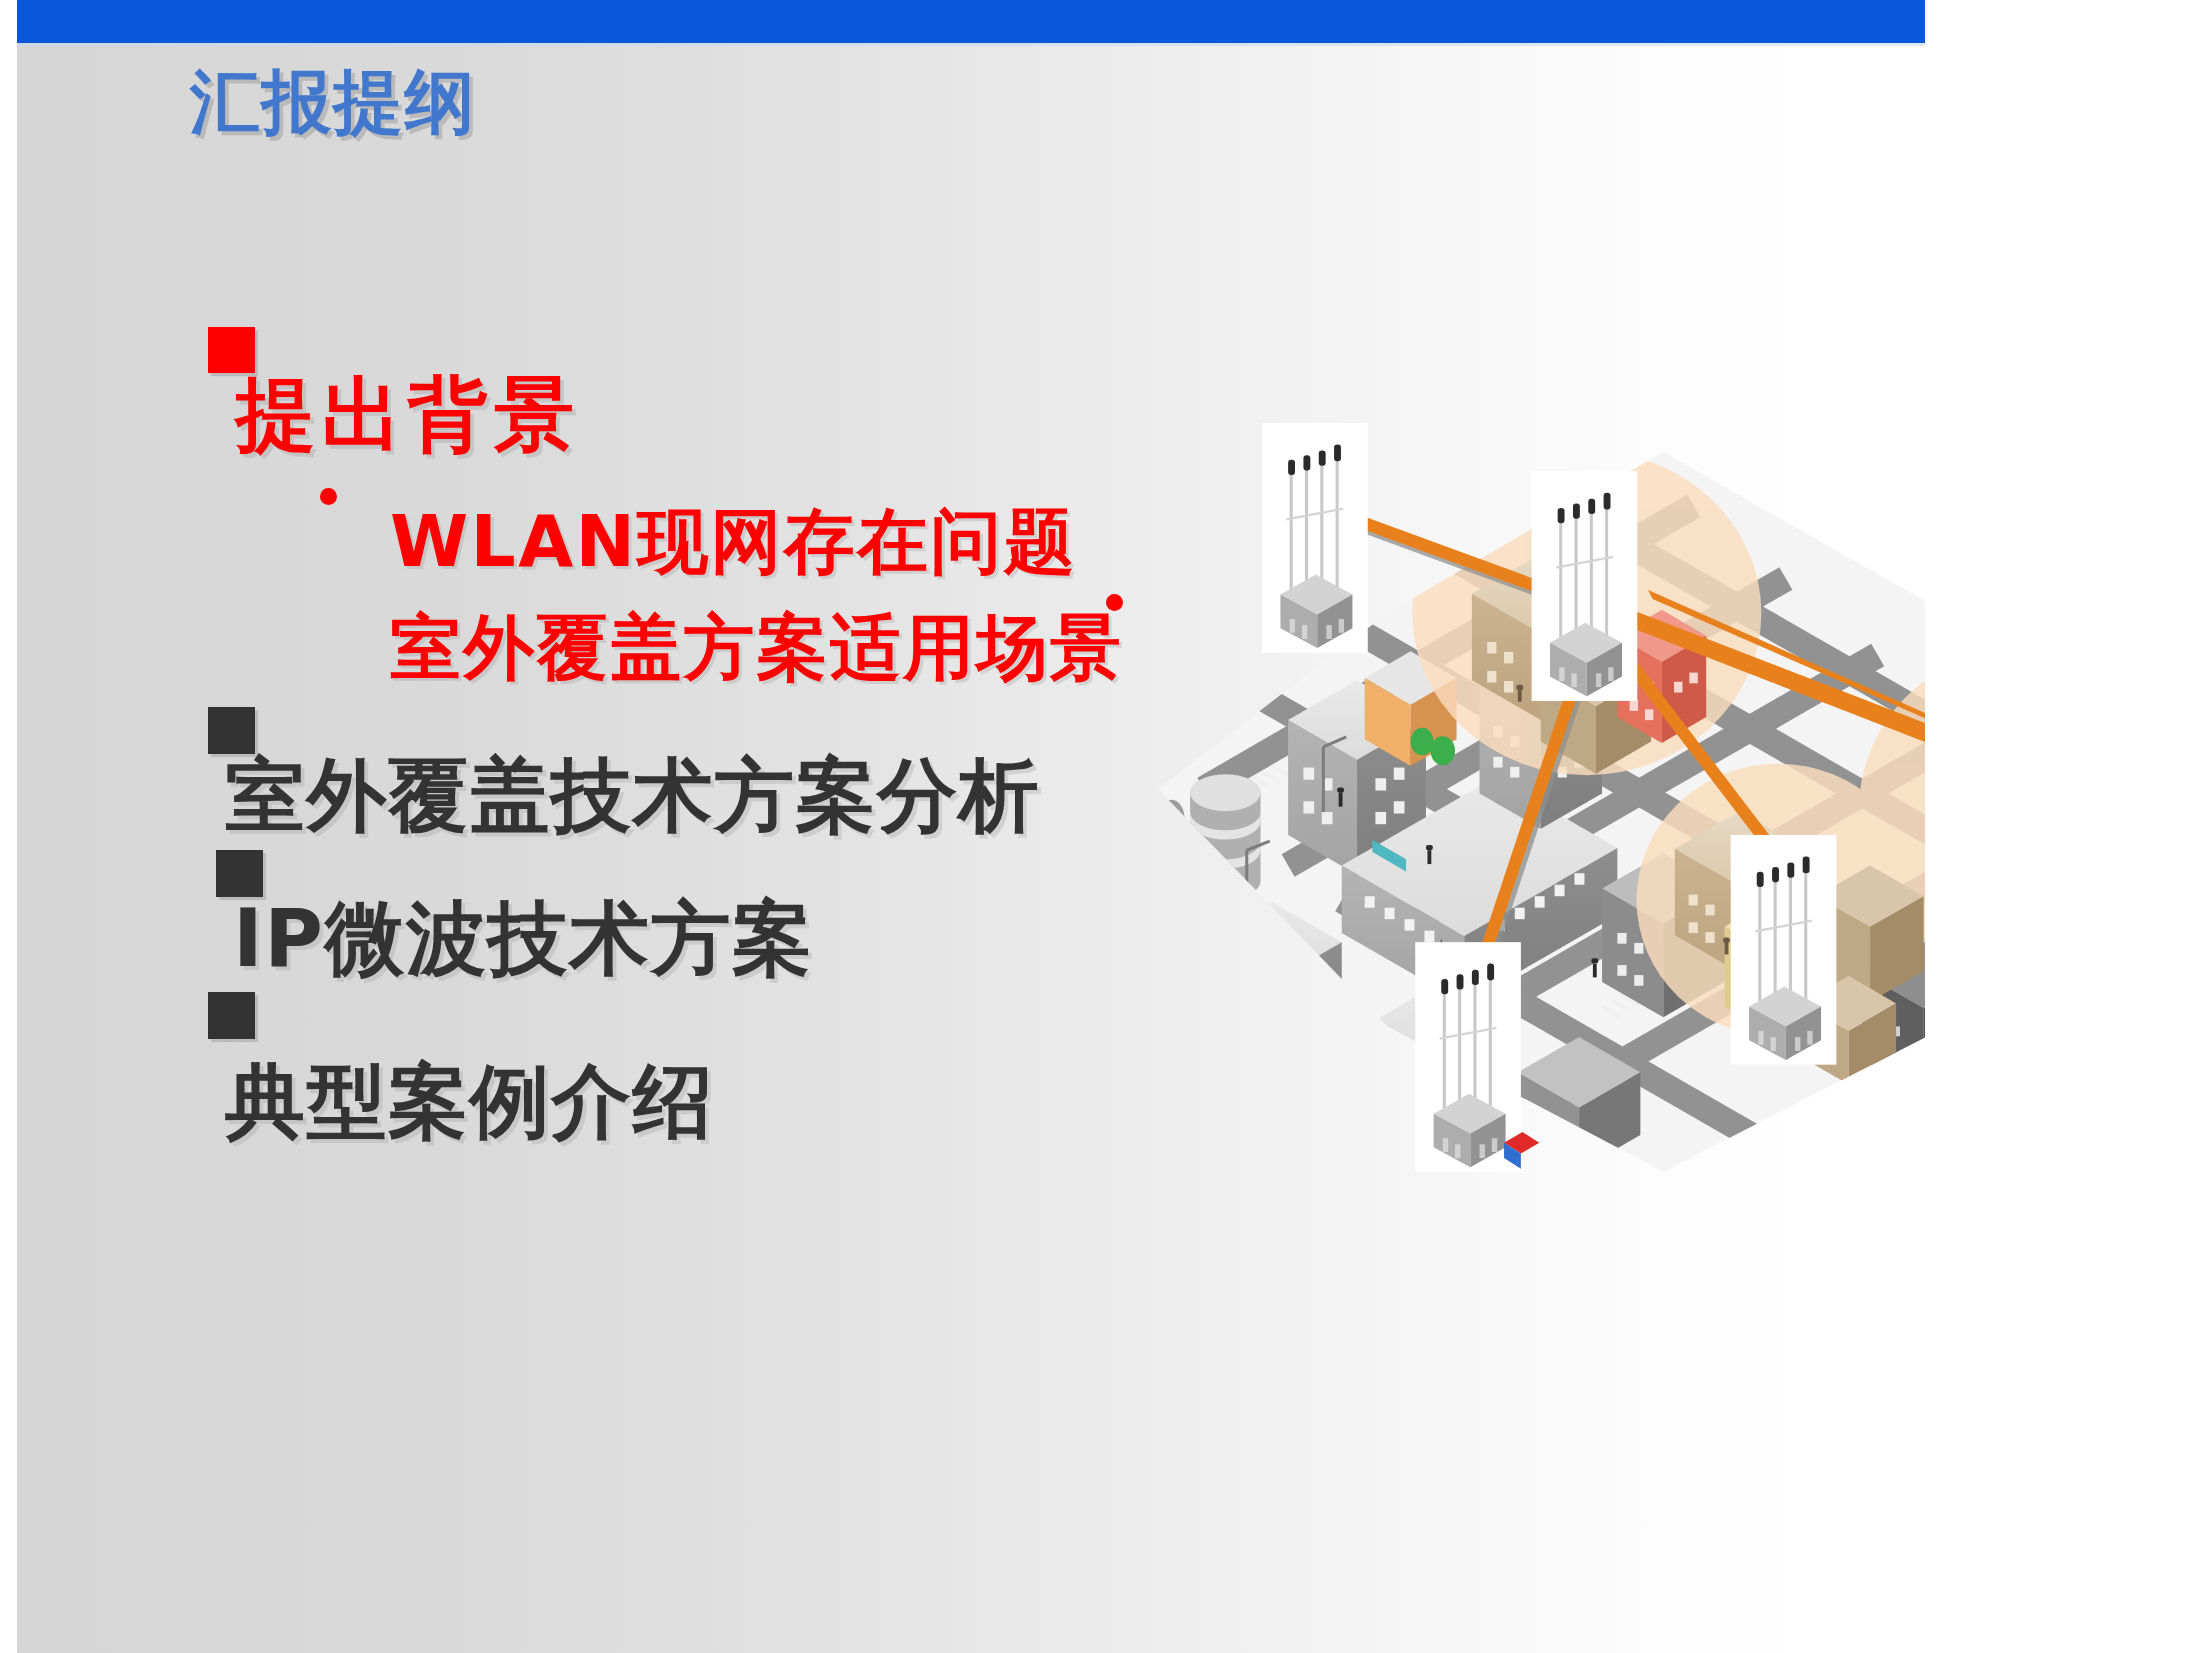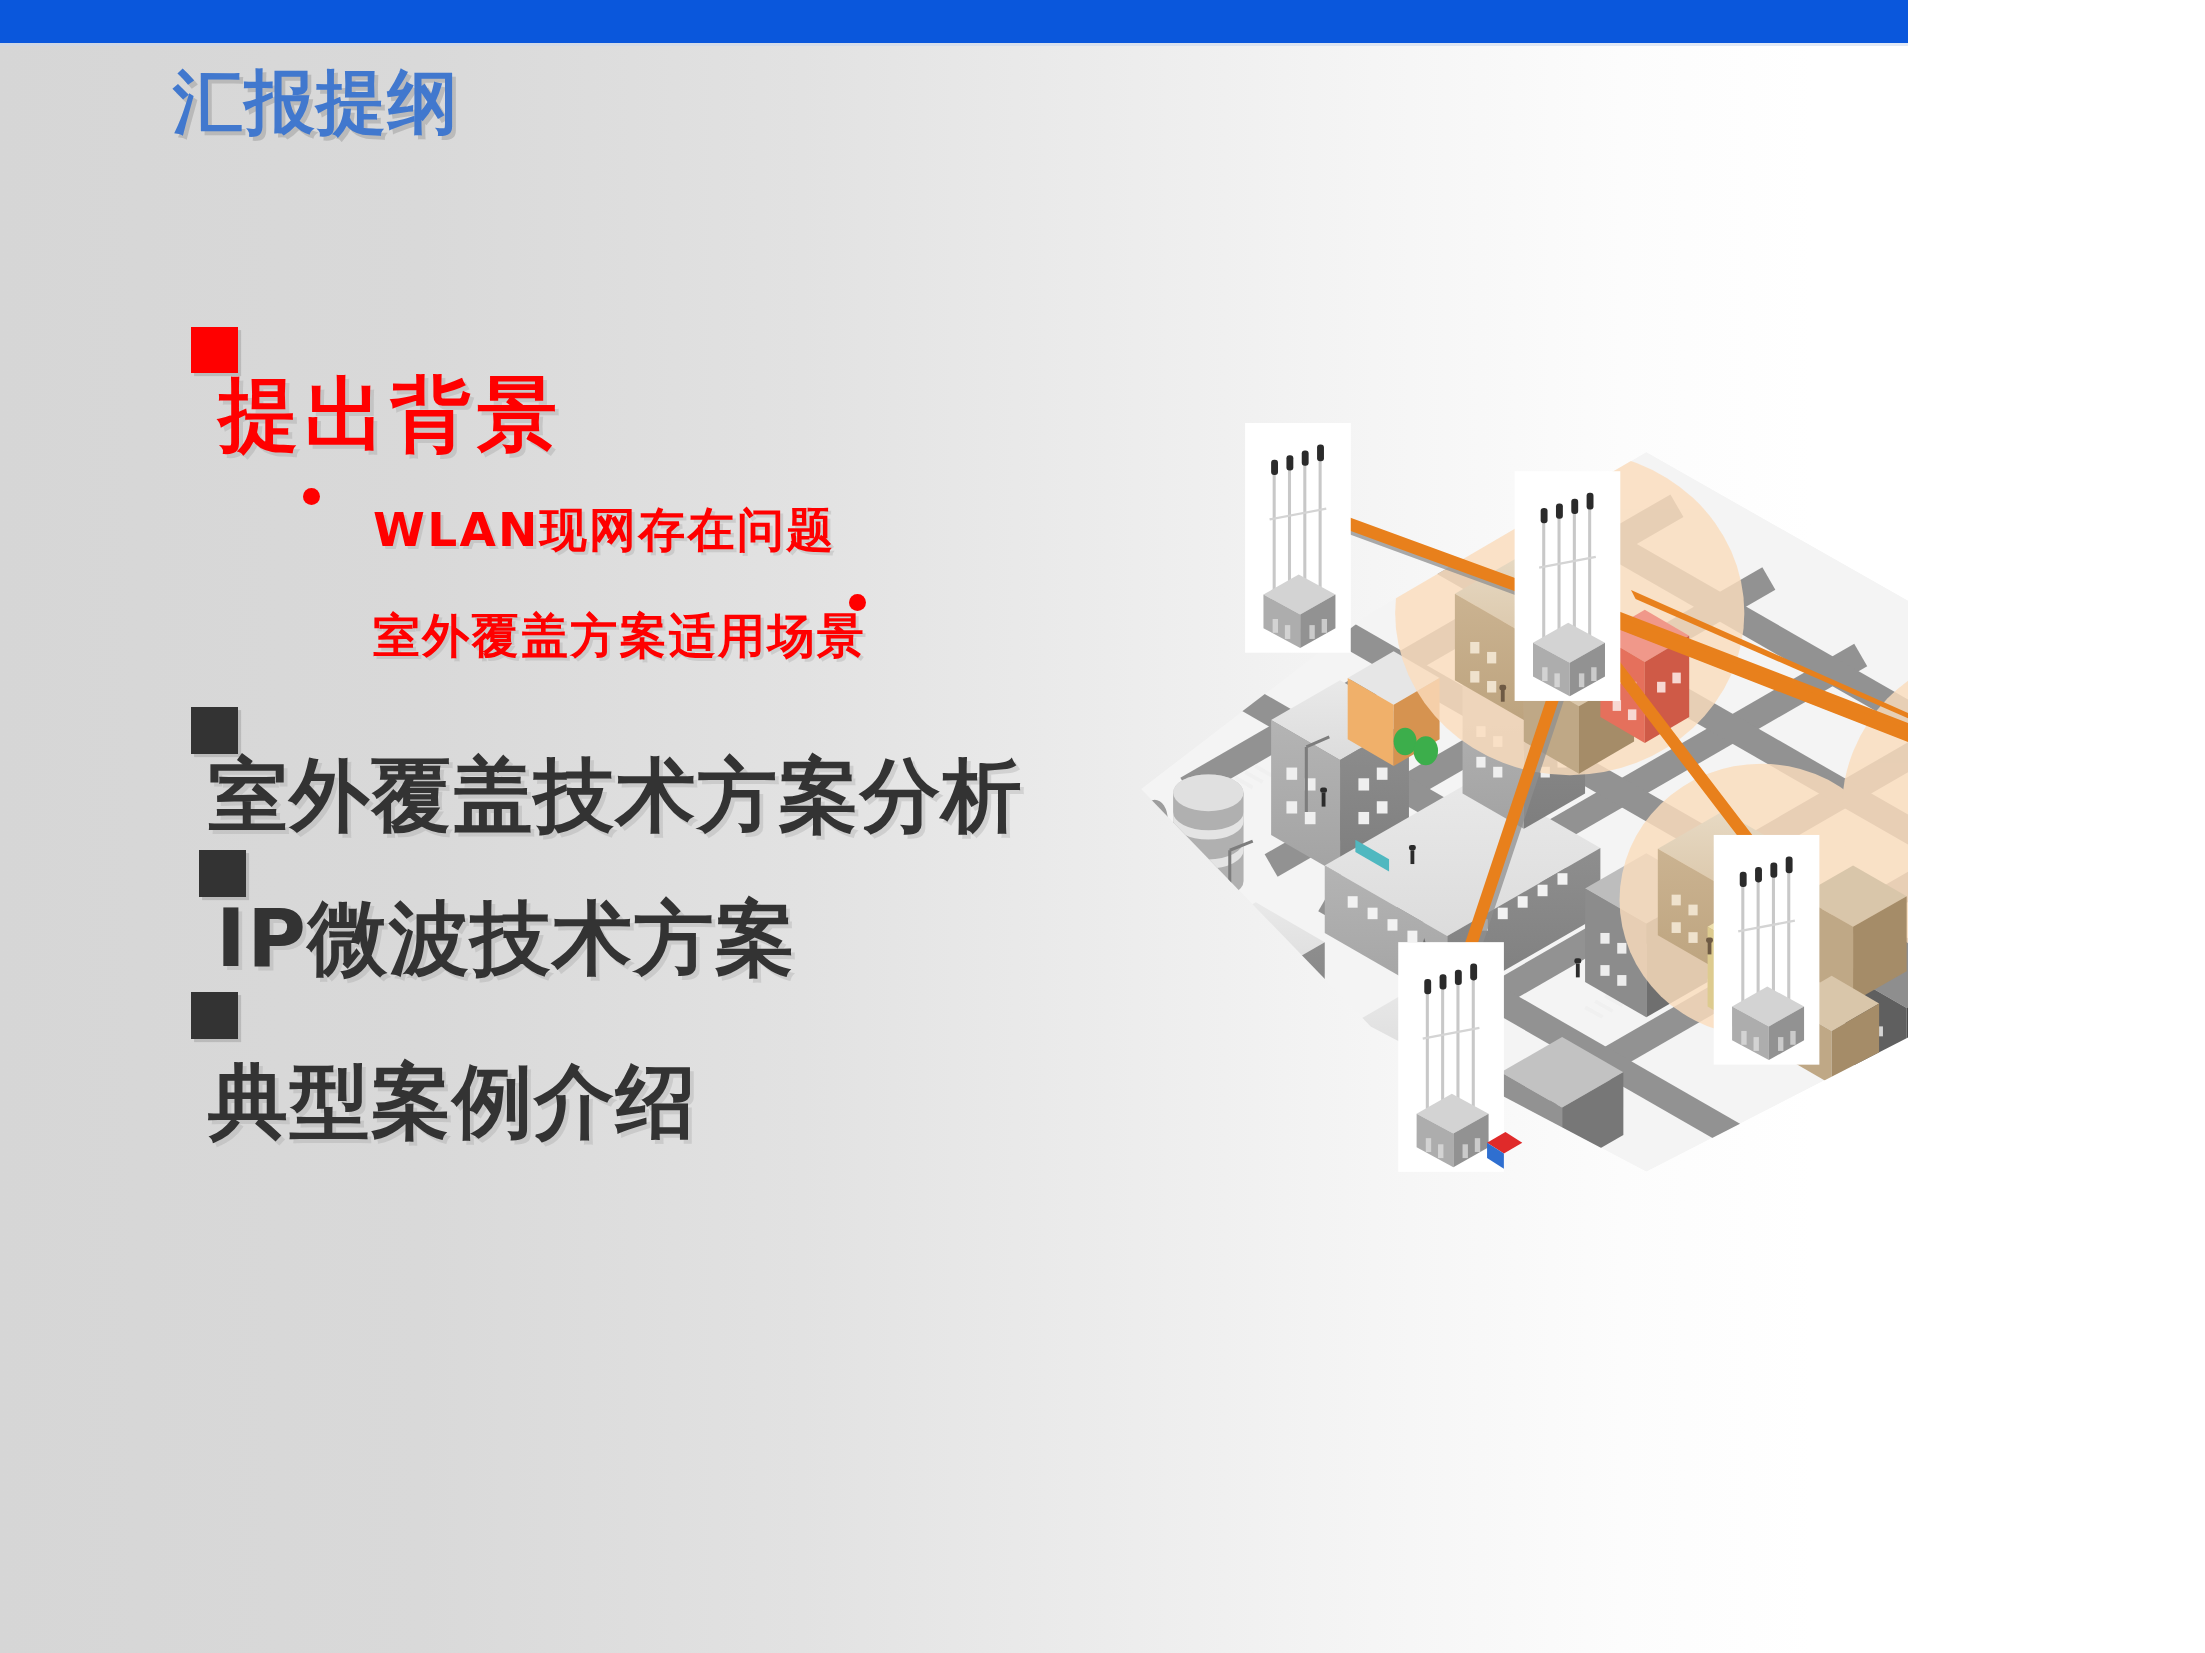--- a/index.html
+++ b/index.html
@@ -17,20 +17,21 @@
     height: 1654px;
     overflow: hidden;
     background: linear-gradient(to right,
                 #d6d6d6 0%,
                 #d9d9d9 22%,
                 #e2e2e2 42%,
                 #ececec 58%,
                 #f5f5f5 72%,
                 #fcfcfc 85%,
                 #ffffff 95%);
+    margin-left: 17px;
   }
 
   
   #top-bar {
     position: absolute;
     left: 0;
     top: 0;
     width: 2205px;
     height: 43px;
     background: #0a57dc;
@@ -124,21 +125,21 @@
     flex: 0 0 auto;
     width: 17px;
     height: 17px;
     border-radius: 50%;
     background: #ff0000;
     margin-top: 29px;
   }
 
   .lvl2 {
     color: #ff0000;
-    font-size: 47px;
+    font-size: 71px;
     letter-spacing: 2.3px;
     margin-left: 70px;
     text-shadow: 3.1px 3.1px 0 rgba(150,150,150,0.28);
   }
 
   
   #city-illustration {
     position: absolute;
     left: 1095px;
     top: 360px;

